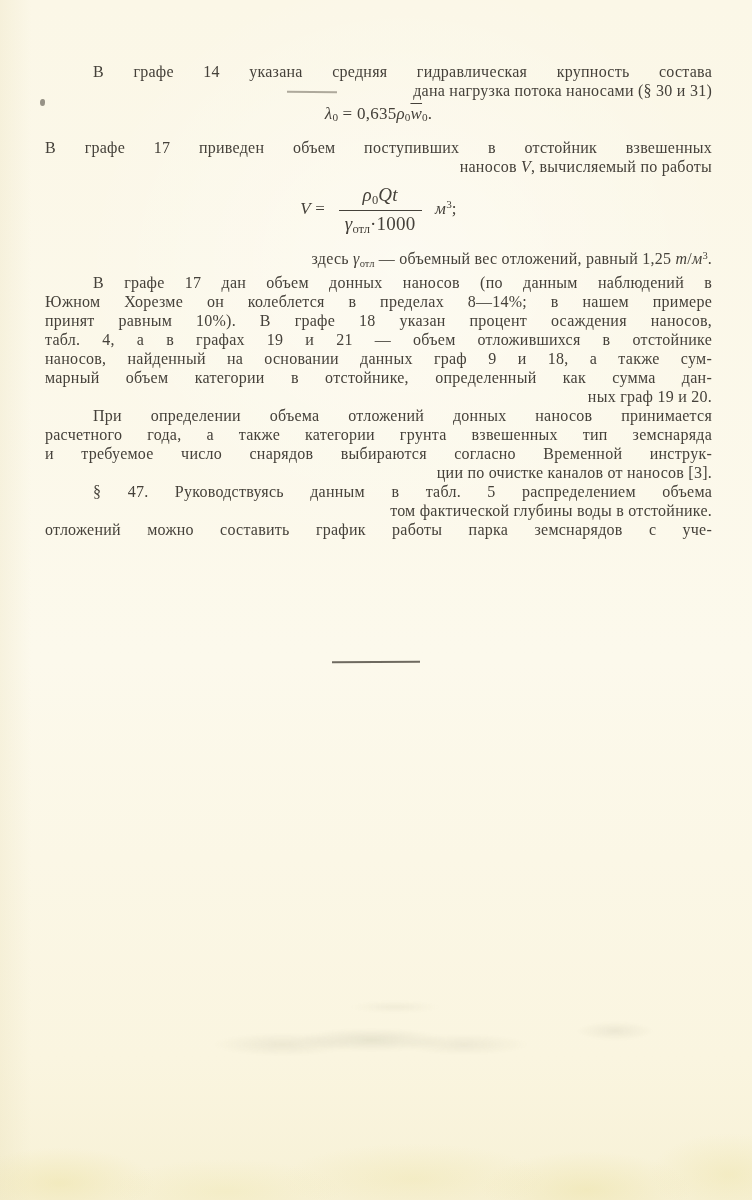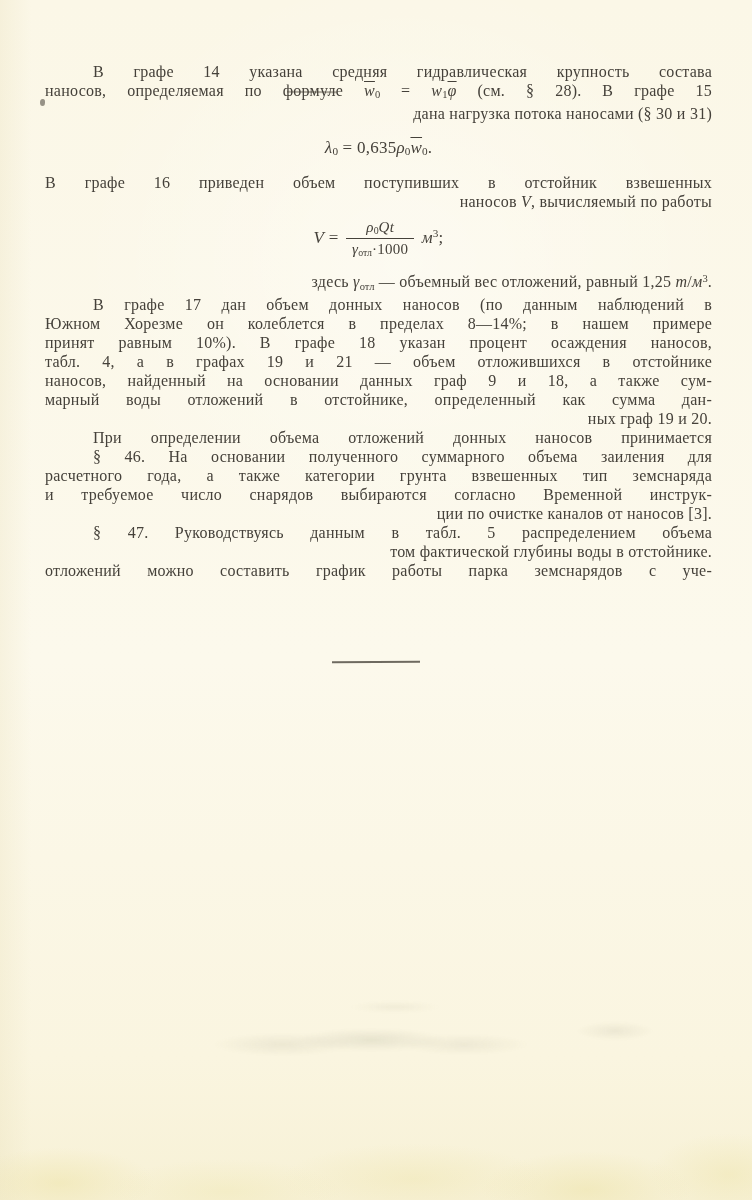--- a/index.html
+++ b/index.html
@@ -30,26 +30,26 @@
     text-align:right;
     min-height:19px;
   }
   .line.jl{ text-align:justify; text-align-last:justify; }
   .line.ind{ text-indent:48px; }
   .i{ font-style:italic; }
   .ov{ text-decoration:overline; text-decoration-thickness:1px; }
   .sb{ font-size:66%; vertical-align:-0.22em; letter-spacing:0; }
   .sp{ font-size:66%; vertical-align:0.5em; letter-spacing:0; }
   .formula{
-    text-align:center; font-size:17px; margin:15px 0 11px;
+    text-align:center; font-size:17px; margin:4px 0 11px;
   }
   .formula.tall{ margin:7px 0 9px; }
   .frac{
     display:inline-block; vertical-align:middle; text-align:center;
-    margin:0 3px; font-size:15px; line-height:1.25;
+    margin:0 9px; font-size:19px; line-height:1.25;
   }
   .frac .num{ display:block; padding:0 6px 1px; border-bottom:1.2px solid var(--ink); }
   .frac .den{ display:block; padding:1px 6px 0; }
   .divider{
     position:absolute; left:332px; top:661px; width:88px; height:2px;
     background:var(--divider); transform:rotate(-0.4deg);
   }
   .ink-speck{
     position:absolute; left:40px; top:99px; width:5px; height:7px;
     background:rgba(70,64,55,0.55); border-radius:50% 40% 50% 50%;
@@ -87,36 +87,34 @@
   }
 </style>
 </head>
 <body>
 
 <div class="page">
   <div class="ink-speck"></div>
   <div class="ink-underline-artifact"></div>
   <div class="text-column" id="text-column">
       <div class="line jl ind"><span>В графе 14 указана средняя гидравлическая крупность состава</span></div>
-      <div class="line jl"><span>наносов, определяемая по формуле </span><span class="i ov">w</span><span class="sb">0</span><span> = </span><span class="i">w</span><span class="sb">1</span><span class="i ov">φ</span><span> (см. § 28). В графе 15</span></div>
       <div class="line"><span>дана нагрузка потока наносами (§ 30 и 31)</span></div>
       <div class="formula"><span class="i">λ</span><span class="sb">0</span><span> = 0,635</span><span class="i">ρ</span><span class="sb">0</span><span class="i ov">w</span><span class="sb">0</span><span>.</span></div>
-      <div class="line jl"><span>В графе 16 приведен объем поступивших в отстойник взвешенных</span></div>
+      <div class="line jl"><span>В графе 17 приведен объем поступивших в отстойник взвешенных</span></div>
       <div class="line"><span>наносов </span><span class="i">V</span><span>, вычисляемый по работы</span></div>
       <div class="formula tall"><span class="i">V</span><span> = </span><span class="frac"><span class="num"><span class="i">ρ</span><span class="sb">0</span><span class="i">Qt</span></span><span class="den"><span class="i">γ</span><span class="sb">отл</span><span>·1000</span></span></span><span> </span><span class="i">м</span><span class="sp">3</span><span>;</span></div>
       <div class="line"><span>здесь </span><span class="i">γ</span><span class="sb">отл</span><span> — объемный вес отложений, равный 1,25 </span><span class="i">т</span><span>/</span><span class="i">м</span><span class="sp">3</span><span>.</span></div>
       <div class="line jl ind"><span>В графе 17 дан объем донных наносов (по данным наблюдений в</span></div>
       <div class="line jl"><span>Южном Хорезме он колеблется в пределах 8—14%; в нашем примере</span></div>
       <div class="line jl"><span>принят равным 10%). В графе 18 указан процент осаждения наносов,</span></div>
       <div class="line jl"><span>табл. 4, а в графах 19 и 21 — объем отложившихся в отстойнике</span></div>
       <div class="line jl"><span>наносов, найденный на основании данных граф 9 и 18, а также сум-</span></div>
-      <div class="line jl"><span>марный воды отложений в отстойнике, определенный как сумма дан-</span></div>
+      <div class="line jl"><span>марный объем категории в отстойнике, определенный как сумма дан-</span></div>
       <div class="line"><span>ных граф 19 и 20.</span></div>
       <div class="line jl ind"><span>При определении объема отложений донных наносов принимается</span></div>
-      <div class="line jl ind"><span>§ 46. На основании полученного суммарного объема заиления для</span></div>
       <div class="line jl"><span>расчетного года, а также категории грунта взвешенных тип земснаряда</span></div>
       <div class="line jl"><span>и требуемое число снарядов выбираются согласно Временной инструк-</span></div>
       <div class="line"><span>ции по очистке каналов от наносов [3].</span></div>
       <div class="line jl ind"><span>§ 47. Руководствуясь данным в табл. 5 распределением объема</span></div>
       <div class="line"><span>том фактической глубины воды в отстойнике.</span></div>
       <div class="line jl"><span>отложений можно составить график работы парка земснарядов с уче-</span></div>
     </div>
   <div class="divider"></div>
   <div class="smudge-c"></div>
   <div class="smudge-a"></div>

